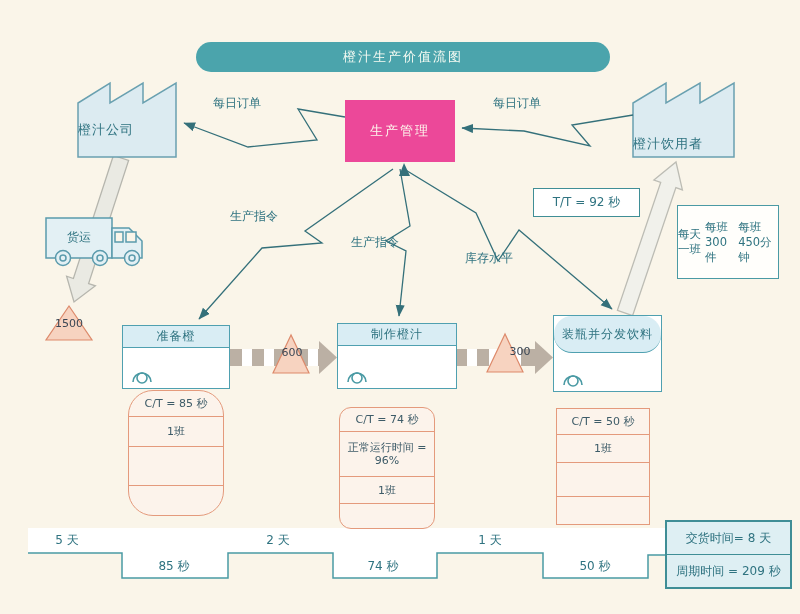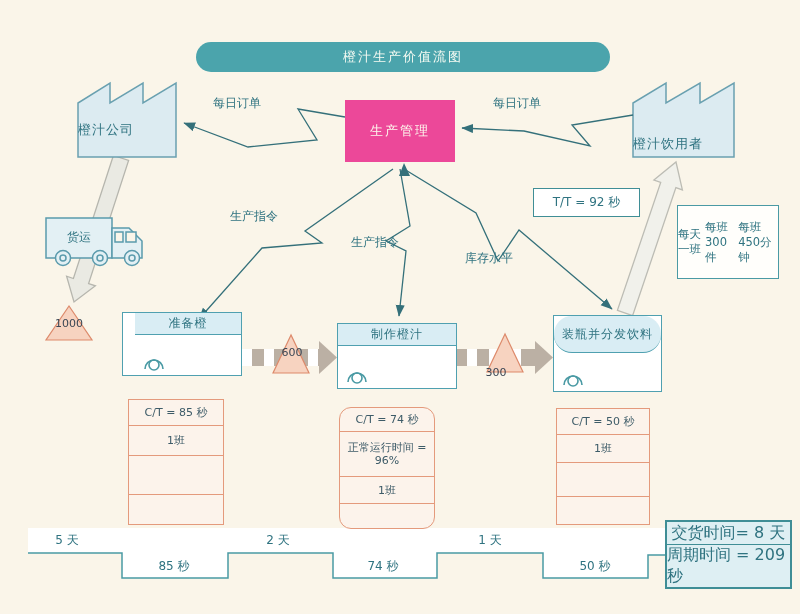--- a/index.html
+++ b/index.html
@@ -27,21 +27,21 @@
   .drow{border-bottom:1px solid #E49A7C;display:flex;align-items:center;justify-content:center;
     text-align:center;font-size:11px;color:#3D5B68;padding:0 3px;line-height:13px;}
   .drow:last-child{border-bottom:none;flex:1;}
   #d1 .drow:nth-child(1){height:25px}#d1 .drow:nth-child(2){height:29px}
   #d1 .drow:nth-child(3){height:38px}#d1 .drow:nth-child(4){height:17px}
   #d2 .drow:nth-child(1){height:23px}#d2 .drow:nth-child(2){height:44px}#d2 .drow:nth-child(3){height:26px}
   #d3 .drow:nth-child(1){height:25px}#d3 .drow:nth-child(2){height:27px}#d3 .drow:nth-child(3){height:33px}
   .tri-lbl{position:absolute;text-align:center;color:#3A4654;font-size:11px;white-space:nowrap;}
   .sum-box{position:absolute;left:665px;top:520px;width:123px;height:65px;background:#DEEFF3;
     border:2px solid #3F8E96;display:flex;flex-direction:column;}
-  .sum-row{flex:1;display:flex;align-items:center;justify-content:center;color:#2F7380;font-size:16px;}
+  .sum-row{flex:1;display:flex;align-items:center;justify-content:center;color:#2F7380;font-size:12px;}
   .sum-row:first-child{border-bottom:1.5px solid #3F8E96;}
 </style>
 </head>
 <body>
 
 <div class="canvas">
 
   <svg class="bg" width="800" height="614">
     <defs>
       <marker id="ah" markerWidth="10" markerHeight="8" refX="8.5" refY="3.5" orient="auto">
@@ -117,25 +117,25 @@
   <div class="tt-box">T/T = 92 秒</div>
 
   <div class="shift-box">
     <div>每天一班</div>
     <div>每班300件</div>
     <div>每班450分钟</div>
   </div>
 
   <div class="lbl" style="left:49px;top:230px;width:60px;">货运</div>
 
-  <div class="tri-lbl" style="left:43px;top:317px;width:52px;">1000</div>
+  <div class="tri-lbl" style="left:43px;top:317px;width:52px;">1500</div>
   <div class="tri-lbl" style="left:272px;top:346px;width:40px;">600</div>
-  <div class="tri-lbl" style="left:476px;top:345px;width:40px;margin-top:21px;">300</div>
+  <div class="tri-lbl" style="left:500px;top:345px;width:40px;">300</div>
 
-  <div class="proc" style="left:122px;top:312px;width:106px;height:62px;padding-left:12px;">
+  <div class="proc" style="left:122px;top:325px;width:106px;height:62px;">
     <div class="proc-header" style="height:21px;">准备橙</div>
     <div class="proc-body">
       <svg class="op" width="24" height="20" viewBox="0 0 24 20">
         <path d="M3,17 A9,9 0 1 1 21,17"></path>
           <circle cx="12" cy="13" r="5"></circle>
       </svg>
     </div>
   </div>
   <div class="proc" style="left:337px;top:323px;width:118px;height:64px;">
     <div class="proc-header" style="height:21px;">制作橙汁</div>
@@ -149,21 +149,21 @@
   <div class="proc" style="left:553px;top:315px;width:107px;height:75px;">
     <div class="proc-header" style="height:36px;border-radius:18px;">装瓶并分发饮料</div>
     <div class="proc-body">
       <svg class="op" width="24" height="20" viewBox="0 0 24 20">
         <path d="M3,17 A9,9 0 1 1 21,17"></path>
           <circle cx="12" cy="13" r="5"></circle>
       </svg>
     </div>
   </div>
 
-  <div class="dbox" id="d1" style="left:128px;top:399px;width:94px;height:124px;">
+  <div class="dbox" id="d1" style="left:128px;top:390px;width:94px;height:124px;border-radius:25px;">
     <div class="drow">C/T = 85 秒</div>
     <div class="drow">1班</div>
     <div class="drow"></div>
     <div class="drow"></div>
   </div>
   <div class="dbox" id="d2" style="left:339px;top:407px;width:94px;height:120px;border-radius:12px;">
     <div class="drow">C/T = 74 秒</div>
     <div class="drow">正常运行时间 = 96%</div>
     <div class="drow">1班</div>
     <div class="drow"></div>

